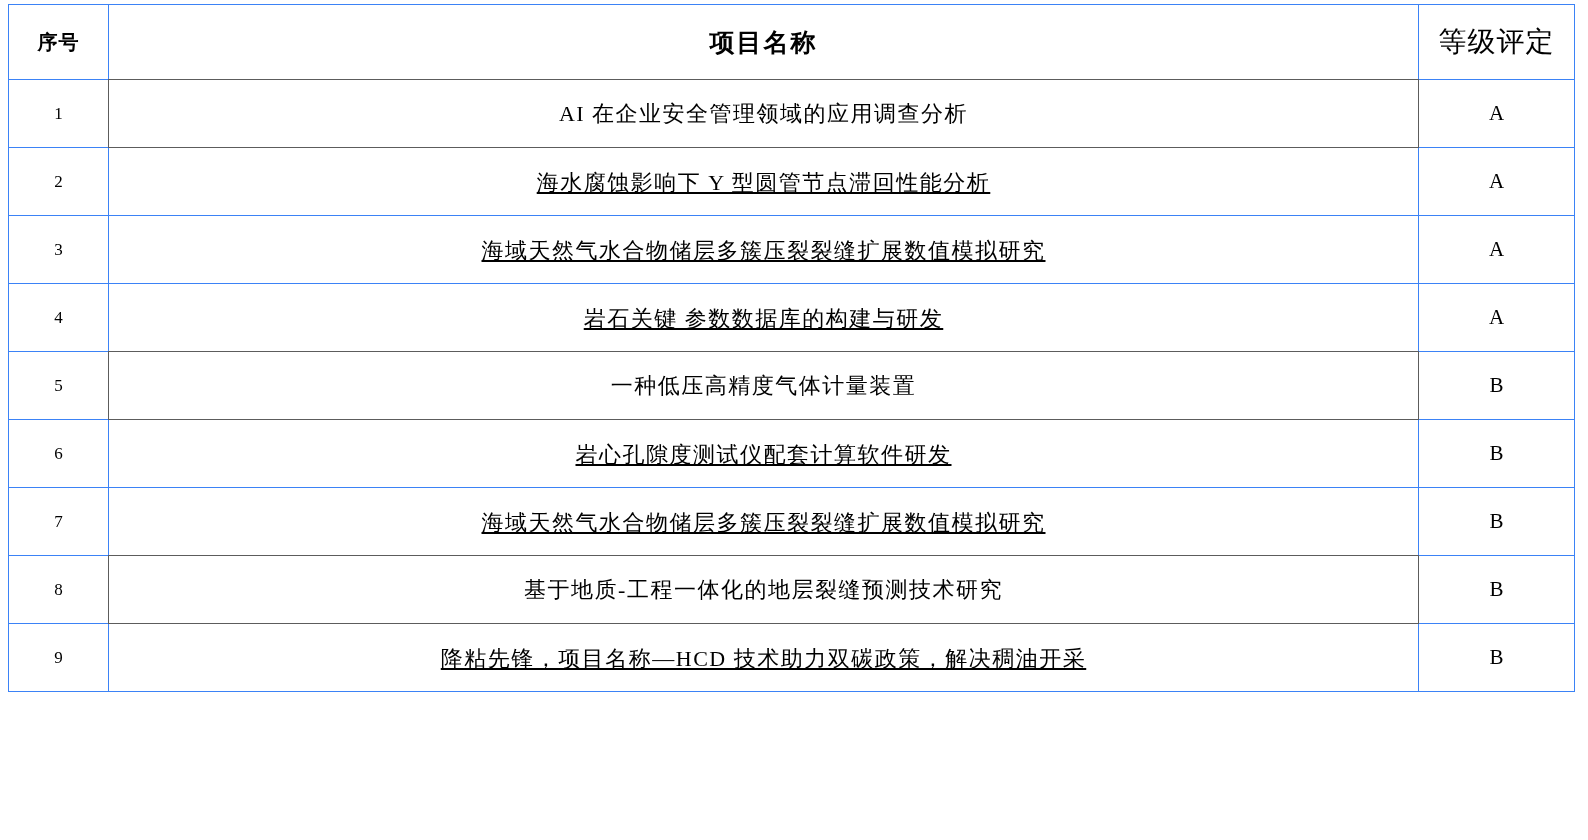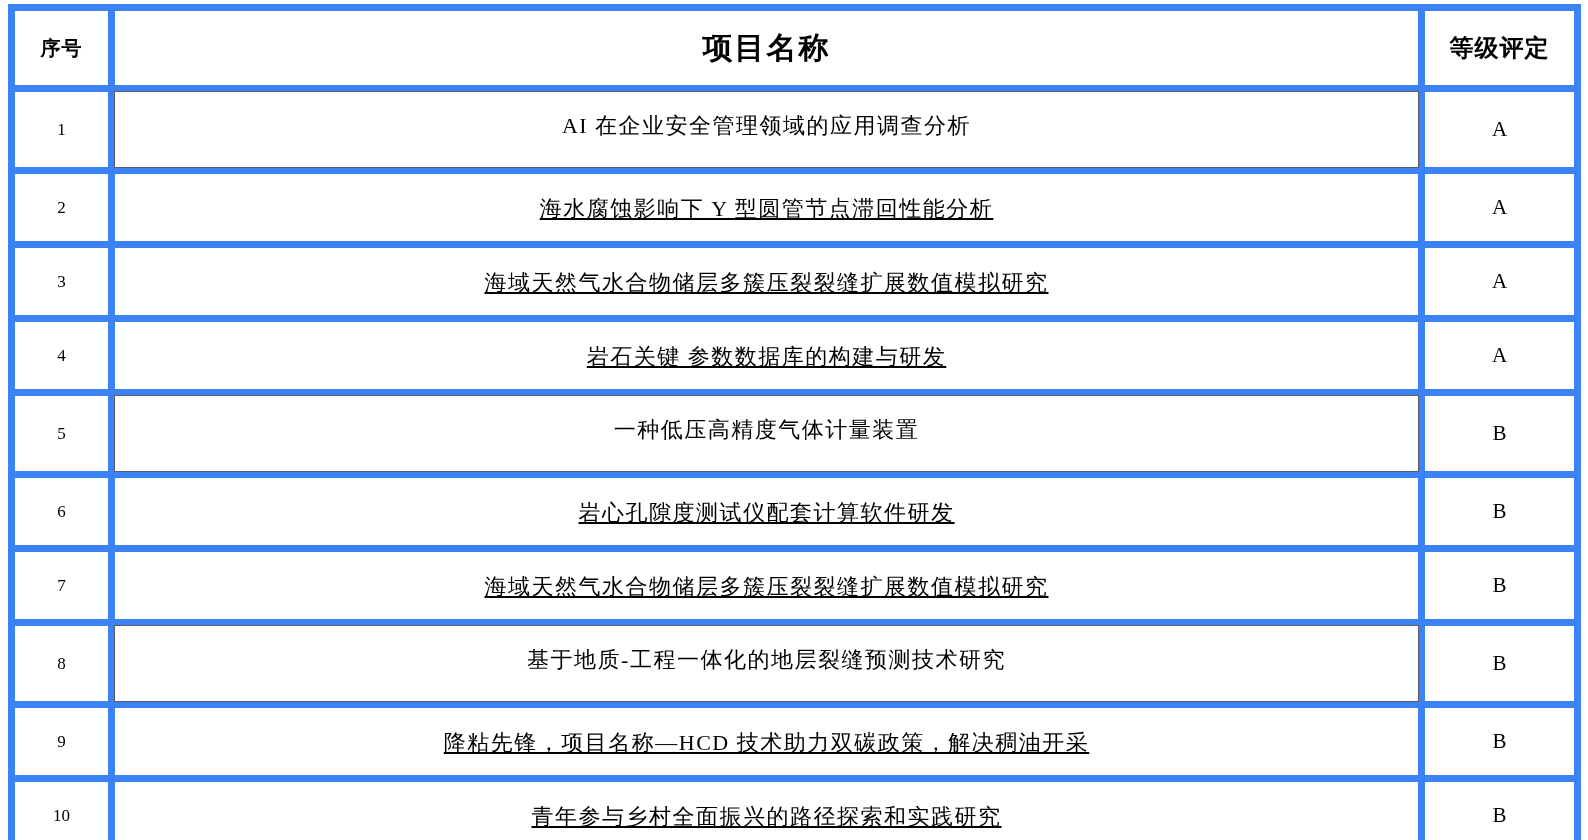--- a/index.html
+++ b/index.html
@@ -26,41 +26,41 @@
     margin-left: 8px;
     margin-top: 4px;
     table-layout: fixed;
   }
   table.grade-table col.c-no { width: 100px; }
   table.grade-table col.c-name { width: 1310px; }
   table.grade-table col.c-grade { width: 156px; }
 
   table.grade-table th,
   table.grade-table td {
-    border: 7px solid #3b82f6;
+    border: 1px solid #3b82f6;
     padding: 0;
     text-align: center;
     vertical-align: middle;
   }
   table.grade-table thead th {
     height: 74px;
   }
   .hdr-no {
     font-size: 20px;
     font-weight: bold;
     letter-spacing: 1px;
   }
   .hdr-name {
-    font-size: 30px;
+    font-size: 25px;
     font-weight: bold;
     letter-spacing: 2px;
   }
   .hdr-grade {
-    font-size: 24px;
-    font-weight: bold;
+    font-size: 28px;
+    font-weight: normal;
     letter-spacing: 1px;
   }
   table.grade-table tbody td {
     height: 67px;
   }
   .cell-no {
     font-size: 17px;
   }
   .cell-name {
     font-size: 22px;
@@ -73,21 +73,21 @@
   
   .cell-name .boxwrap {
     display: block;
     height: 67px;
     line-height: 67px;
     box-sizing: border-box;
   }
   .cell-name .boxwrap.boxed {
     border: 1px solid #5c5c5c;
     margin: -1px -1px -1px -1px;
-    height: 77px;
+    height: 69px;
     line-height: 67px;
   }
   .cell-name .boxwrap.plain {
     border: 1px solid transparent;
     text-decoration: underline;
   }
 </style>
 </head>
 <body>
 
@@ -162,22 +162,15 @@
           </td>
           <td class="cell-grade">B</td>
         </tr>
         <tr>
           <td class="cell-no">9</td>
           <td class="cell-name">
             <span class="boxwrap plain">降粘先锋，项目名称—HCD 技术助力双碳政策，解决稠油开采</span>
           </td>
           <td class="cell-grade">B</td>
         </tr>
-        <tr>
-          <td class="cell-no">10</td>
-          <td class="cell-name">
-            <span class="boxwrap plain">青年参与乡村全面振兴的路径探索和实践研究</span>
-          </td>
-          <td class="cell-grade">B</td>
-        </tr>
       </tbody>
   </table>
 </div>
 
 </body></html>

